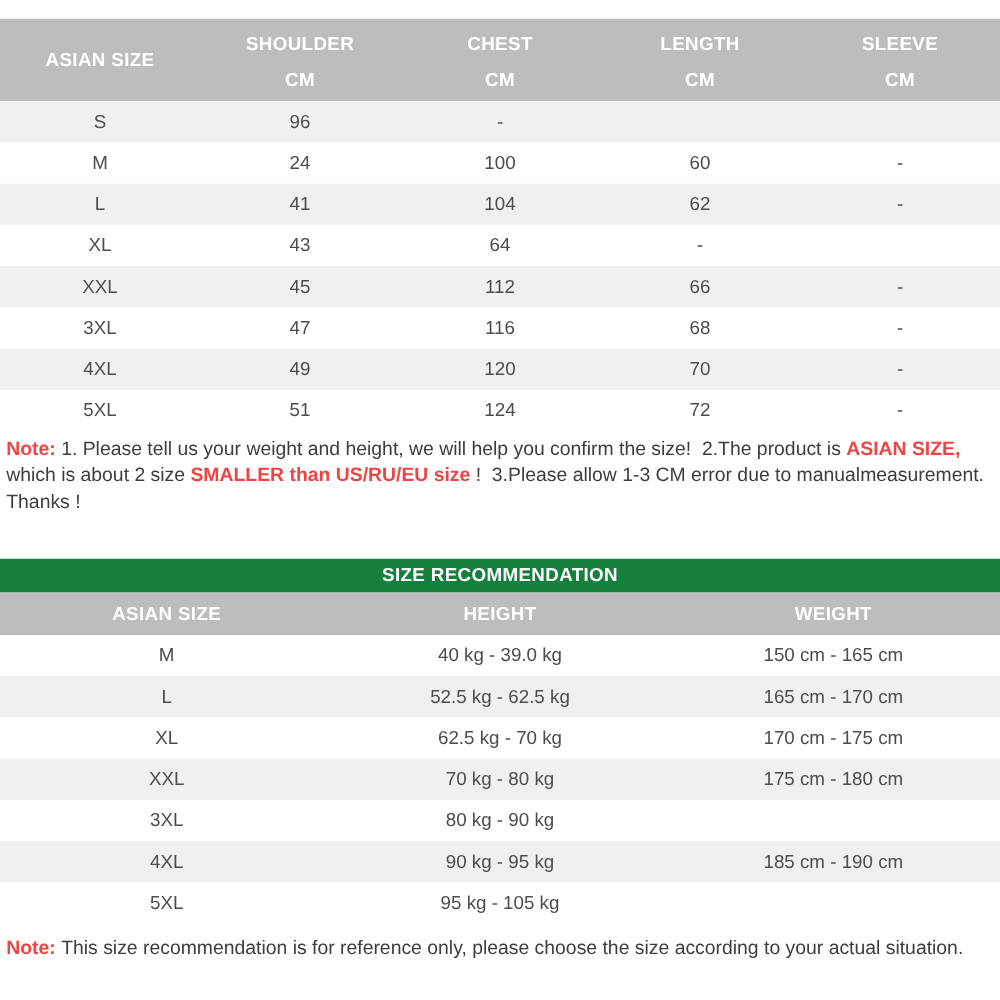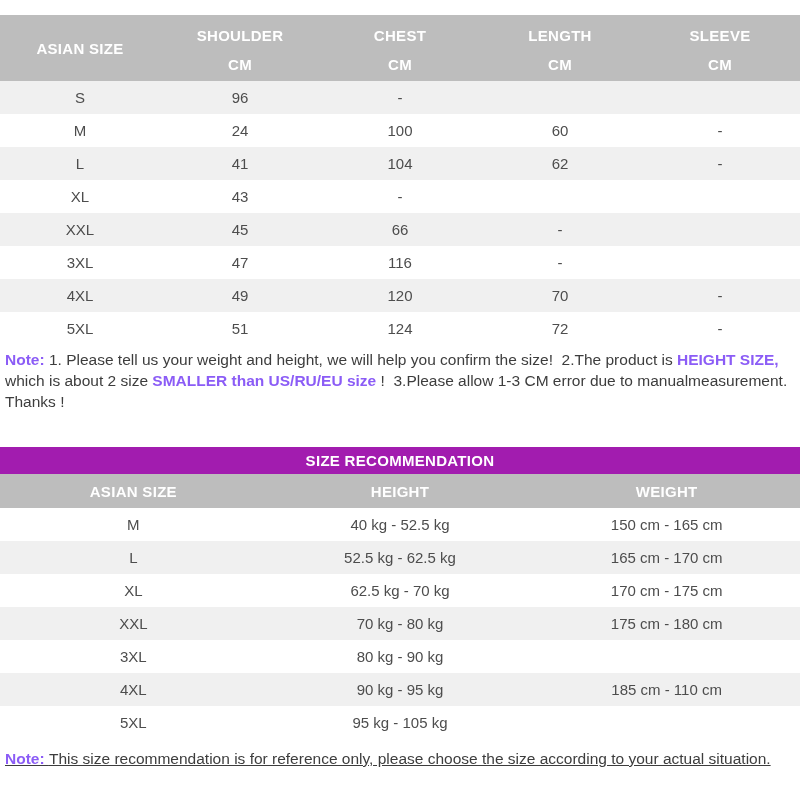--- a/index.html
+++ b/index.html
@@ -56,28 +56,28 @@
 
   
   .note {
     padding: 0 5px;
     font-size: 15.5px;
     line-height: 21px;
     color: #3d3d3d;
     white-space: pre-wrap;
   }
   .note-1 { margin-top: 4px; }
-  .note-2 { margin-top: 9px; text-decoration: underline; }
-  .red { color: #8b5cf6; font-weight: bold; }
+  .note-2 { margin-top: 9px; }
+  .red { color: #ef4444; font-weight: bold; }
 
   
   .t2 { margin-top: 35px; }
   .t2-title {
     height: 27px;
-    background: #a21caf;
+    background: #15803d;
     color: #ffffff;
     font-weight: bold;
     font-size: 15px;
     display: flex;
     align-items: center;
     justify-content: center;
     letter-spacing: 0.3px;
   }
   .t2-header {
     display: grid;
@@ -138,64 +138,67 @@
       <div class="tr">
         <div class="td">L</div>
         <div class="td">41</div>
         <div class="td">104</div>
         <div class="td">62</div>
         <div class="td">-</div>
       </div>
       <div class="tr">
         <div class="td">XL</div>
         <div class="td">43</div>
+        <div class="td">64</div>
         <div class="td">-</div>
       </div>
       <div class="tr">
         <div class="td">XXL</div>
         <div class="td">45</div>
+        <div class="td">112</div>
         <div class="td">66</div>
         <div class="td">-</div>
       </div>
       <div class="tr">
         <div class="td">3XL</div>
         <div class="td">47</div>
         <div class="td">116</div>
+        <div class="td">68</div>
         <div class="td">-</div>
       </div>
       <div class="tr">
         <div class="td">4XL</div>
         <div class="td">49</div>
         <div class="td">120</div>
         <div class="td">70</div>
         <div class="td">-</div>
       </div>
       <div class="tr">
         <div class="td">5XL</div>
         <div class="td">51</div>
         <div class="td">124</div>
         <div class="td">72</div>
         <div class="td">-</div>
       </div>
     </div>
   </div>
 
-  <div class="note note-1"><span class="red">Note: </span><span>1. Please tell us your weight and height, we will help you confirm the size!  2.The product is </span><span class="red">HEIGHT SIZE,</span><span> which is about 2 size </span><span class="red">SMALLER than US/RU/EU size</span><span> !  3.Please allow 1-3 CM error due to manualmeasurement.  Thanks !</span></div>
+  <div class="note note-1"><span class="red">Note: </span><span>1. Please tell us your weight and height, we will help you confirm the size!  2.The product is </span><span class="red">ASIAN SIZE,</span><span> which is about 2 size </span><span class="red">SMALLER than US/RU/EU size</span><span> !  3.Please allow 1-3 CM error due to manualmeasurement.  Thanks !</span></div>
 
   <div class="t2">
     <div class="t2-title">SIZE RECOMMENDATION</div>
     <div class="t2-header">
       <div class="hc">ASIAN SIZE</div>
       <div class="hc">HEIGHT</div>
       <div class="hc">WEIGHT</div>
     </div>
     <div class="rows">
       <div class="tr">
         <div class="td">M</div>
-        <div class="td">40 kg - 52.5 kg</div>
+        <div class="td">40 kg - 39.0 kg</div>
         <div class="td">150 cm - 165 cm</div>
       </div>
       <div class="tr">
         <div class="td">L</div>
         <div class="td">52.5 kg - 62.5 kg</div>
         <div class="td">165 cm - 170 cm</div>
       </div>
       <div class="tr">
         <div class="td">XL</div>
         <div class="td">62.5 kg - 70 kg</div>
@@ -206,21 +209,21 @@
         <div class="td">70 kg - 80 kg</div>
         <div class="td">175 cm - 180 cm</div>
       </div>
       <div class="tr">
         <div class="td">3XL</div>
         <div class="td">80 kg - 90 kg</div>
       </div>
       <div class="tr">
         <div class="td">4XL</div>
         <div class="td">90 kg - 95 kg</div>
-        <div class="td">185 cm - 110 cm</div>
+        <div class="td">185 cm - 190 cm</div>
       </div>
       <div class="tr">
         <div class="td">5XL</div>
         <div class="td">95 kg - 105 kg</div>
       </div>
     </div>
   </div>
 
   <div class="note note-2"><span class="red">Note: </span><span>This size recommendation is for reference only, please choose the size according to your actual situation.</span></div>
 

